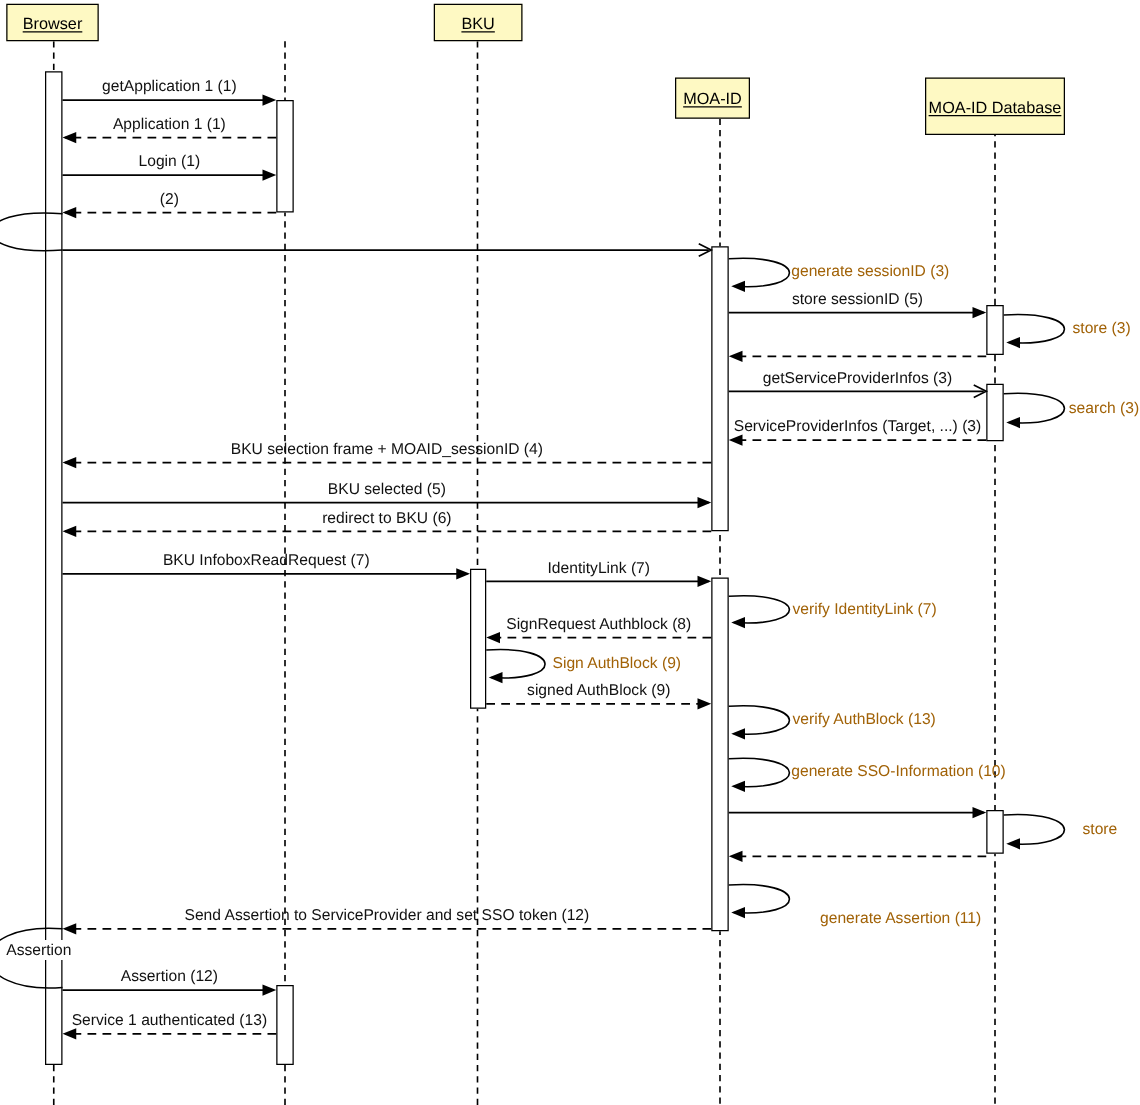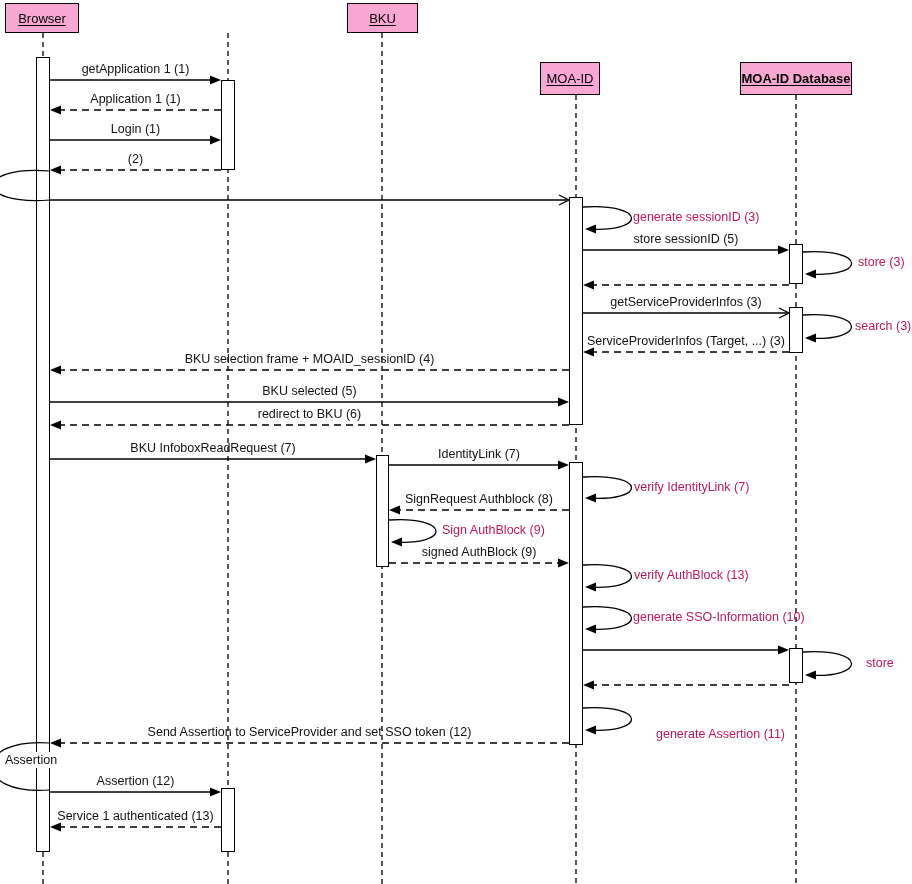--- a/index.html
+++ b/index.html
@@ -4,39 +4,39 @@
 <style>
   html,body{margin:0;padding:0;background:#ffffff;}
   #canvas{
     position:relative;width:912px;height:884px;background:#ffffff;
     overflow:hidden;font-family:"Liberation Sans",sans-serif;color:#000;
   }
   svg.layer{position:absolute;left:0;top:0;width:912px;height:884px;}
   #bg-layer{z-index:0;}
   #fg-layer{z-index:2;}
   .actor{
-    position:absolute;background:#f9a8d4;border:1.5px solid #000000;
+    position:absolute;background:#fef9c3;border:1.5px solid #000000;
     display:flex;align-items:center;justify-content:center;
     z-index:2;box-sizing:border-box;
   }
   .actor span{
     font-size:13px;color:#000;text-decoration:underline;text-underline-offset:2px;
     white-space:nowrap;
   }
   .bar{
     position:absolute;background:#ffffff;border:1.4px solid #000000;
     z-index:1;box-sizing:border-box;
   }
   .msg-label{
     position:absolute;text-align:center;font-size:12.5px;line-height:16px;
     white-space:nowrap;z-index:3;color:#111;
   }
   .self-label{
     position:absolute;font-size:12.5px;line-height:16px;white-space:nowrap;
-    z-index:3;color:#be185d;
+    z-index:3;color:#a16207;
   }
   .free-label{
     position:absolute;font-size:12.5px;line-height:16px;white-space:nowrap;
     z-index:3;color:#111;background:#ffffff;padding:0 2px;
   }
 </style>
 </head>
 <body>
 
 <div id="canvas">
@@ -113,21 +113,21 @@
     </svg>
 <div class="actor" style="left: 5px; top: 3px; width: 74px; height: 30px;">
       <span>Browser</span>
     </div>
     <div class="actor" style="left: 347px; top: 3px; width: 71px; height: 30px;">
       <span>BKU</span>
     </div>
     <div class="actor" style="left: 540px; top: 62px; width: 60px; height: 33px;">
       <span>MOA-ID</span>
     </div>
-    <div class="actor" style="left: 740px; top: 62px; width: 112px; height: 33px; font-weight: bold;">
+    <div class="actor" style="left: 740px; top: 62px; width: 112px; height: 46px;">
       <span>MOA-ID Database</span>
     </div>
     <div class="bar" style="left: 36px; top: 57px; width: 14px; height: 795px;"></div>
     <div class="bar" style="left: 221px; top: 80px; width: 14px; height: 90px;"></div>
     <div class="bar" style="left: 221px; top: 788px; width: 14px; height: 64px;"></div>
     <div class="bar" style="left: 569px; top: 197px; width: 14px; height: 228px;"></div>
     <div class="bar" style="left: 569px; top: 462px; width: 14px; height: 283px;"></div>
     <div class="bar" style="left: 376px; top: 455px; width: 13px; height: 112px;"></div>
     <div class="bar" style="left: 789px; top: 244px; width: 14px; height: 40px;"></div>
     <div class="bar" style="left: 789px; top: 307px; width: 14px; height: 46px;"></div>

